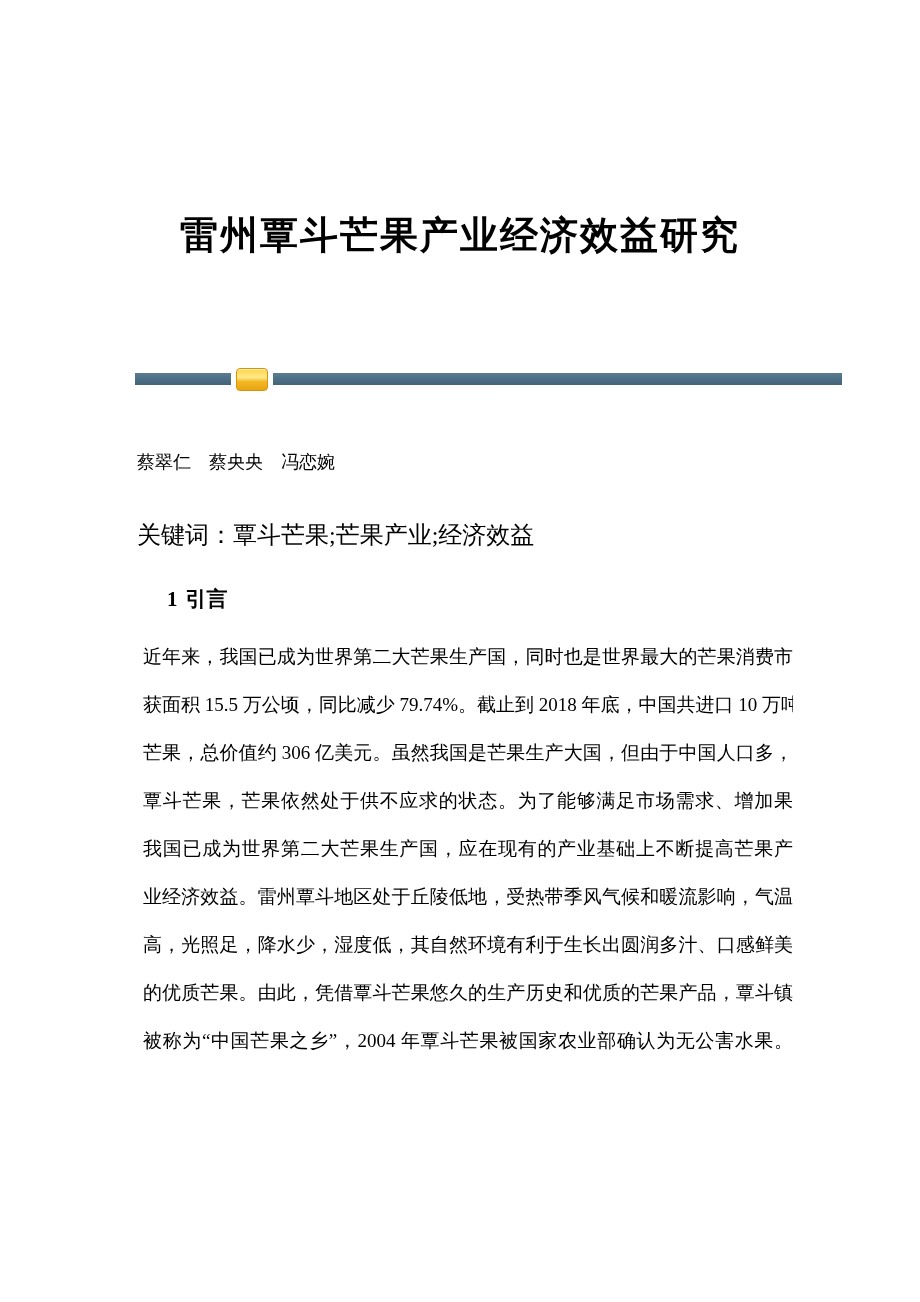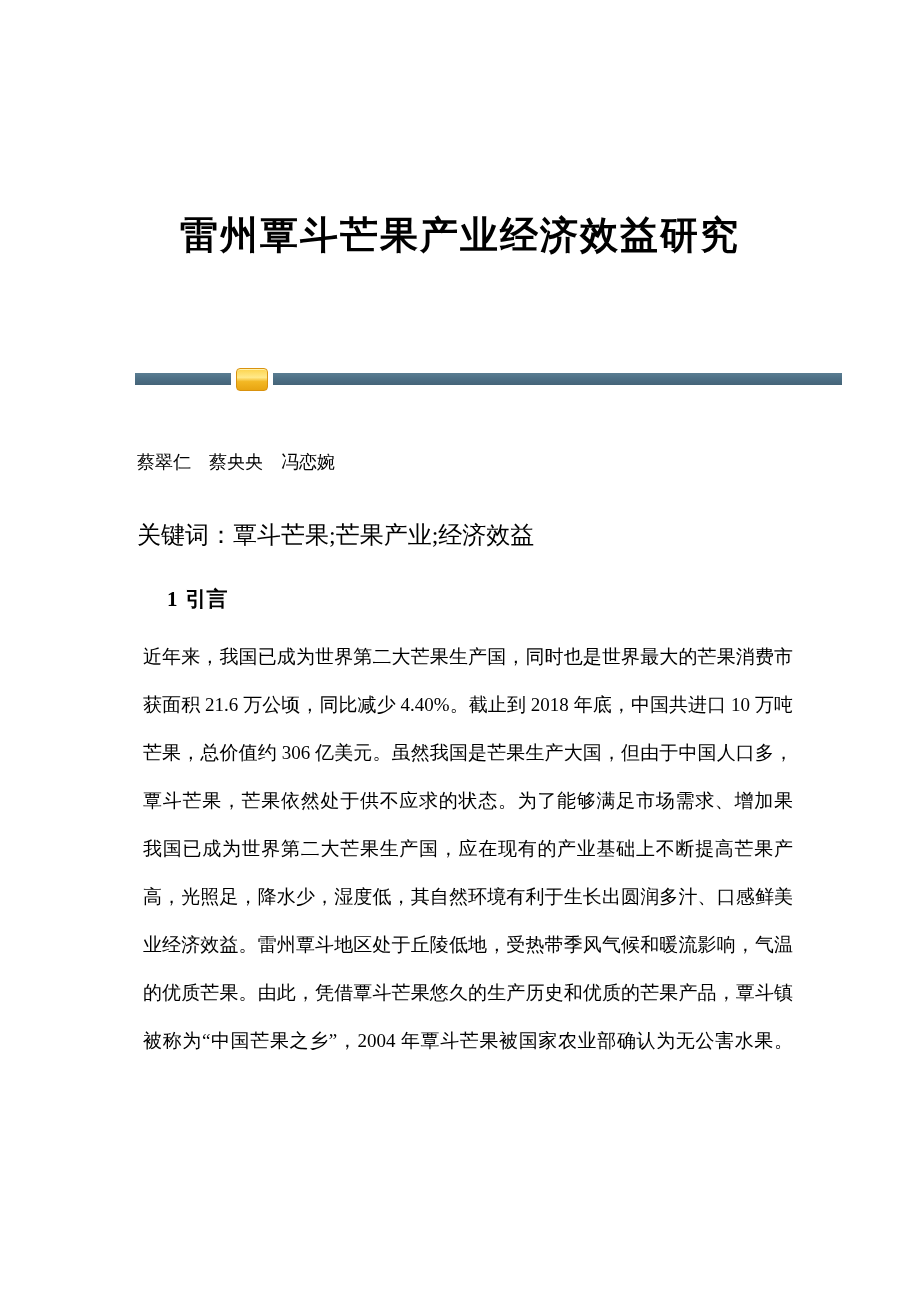--- a/index.html
+++ b/index.html
@@ -115,23 +115,23 @@
   <div class="authors">蔡翠仁　蔡央央　冯恋婉</div>
 
   <div class="keywords">关键词：覃斗芒果;芒果产业;经济效益</div>
 
   <h2 class="section-heading">
     <span class="sec-num">1</span><span>引言</span>
   </h2>
 
   <div class="paragraph">
     <div class="para-line">近年来，我国已成为世界第二大芒果生产国，同时也是世界最大的芒果消费市</div>
-    <div class="para-line">获面积 21.6 万公顷，同比减少 4.40%。截止到 2018 年底，中国共进口 10 万吨</div>
+    <div class="para-line">获面积 15.5 万公顷，同比减少 79.74%。截止到 2018 年底，中国共进口 10 万吨</div>
     <div class="para-line">芒果，总价值约 306 亿美元。虽然我国是芒果生产大国，但由于中国人口多，</div>
     <div class="para-line">覃斗芒果，芒果依然处于供不应求的状态。为了能够满足市场需求、增加果</div>
     <div class="para-line">我国已成为世界第二大芒果生产国，应在现有的产业基础上不断提高芒果产</div>
+    <div class="para-line">业经济效益。雷州覃斗地区处于丘陵低地，受热带季风气候和暖流影响，气温</div>
     <div class="para-line">高，光照足，降水少，湿度低，其自然环境有利于生长出圆润多汁、口感鲜美</div>
-    <div class="para-line">业经济效益。雷州覃斗地区处于丘陵低地，受热带季风气候和暖流影响，气温</div>
     <div class="para-line">的优质芒果。由此，凭借覃斗芒果悠久的生产历史和优质的芒果产品，覃斗镇</div>
     <div class="para-line">被称为“中国芒果之乡”，2004 年覃斗芒果被国家农业部确认为无公害水果。</div>
   </div>
 
 </div>
 
 </body></html>

